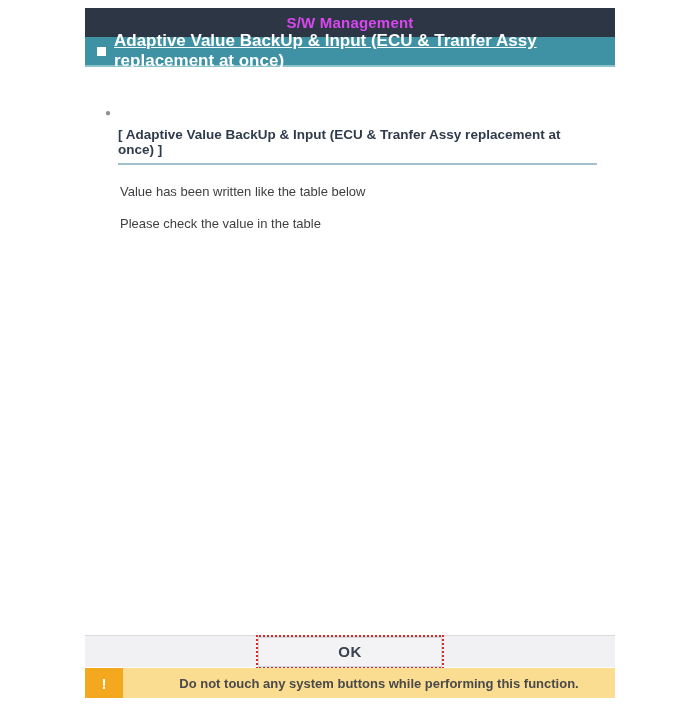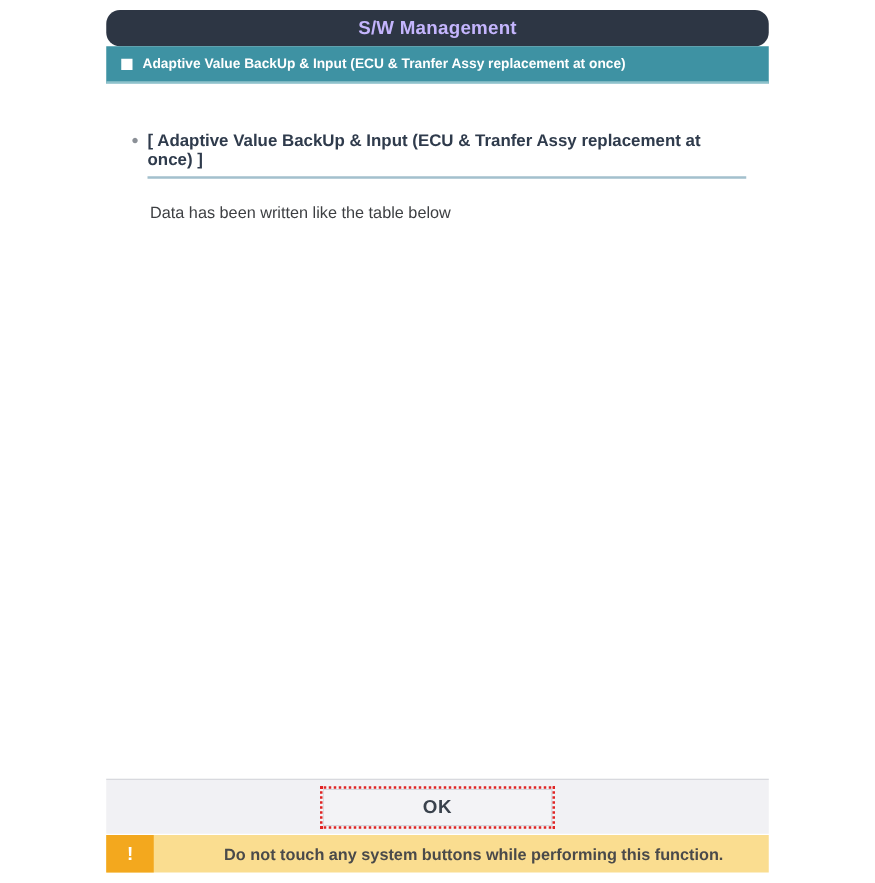--- a/index.html
+++ b/index.html
@@ -13,42 +13,42 @@
   .app {
     position: absolute;
     left: 85px; top: 8px;
     width: 530px; height: 690px;
     display: flex;
     flex-direction: column;
   }
   .titlebar {
     height: 29px;
     background: var(--header-bg, #2d3644);
-    color: #c4b5fd;
+    color: #d946ef;
     font-size: 15px;
     font-weight: bold;
     display: flex;
     align-items: center;
     justify-content: center;
     flex: 0 0 auto;
     letter-spacing: 0.2px;
-    border-radius: 11px;
   }
   .subheader {
     height: 30px;
     background: var(--teal-bg, #3e92a3);
     border-bottom: 2px solid var(--teal-border, #8ec2cc);
     color: #ffffff;
-    font-size: 11px;
+    font-size: 17px;
     font-weight: bold;
     display: flex;
     align-items: center;
     gap: 8px;
     padding-left: 12px;
     flex: 0 0 auto;
+    text-decoration: underline;
   }
   .square-bullet {
     width: 9px; height: 9px;
     background: #ffffff;
     display: inline-block;
     flex: 0 0 auto;
   }
   .content {
     flex: 1 1 auto;
     background: #ffffff;
@@ -69,33 +69,34 @@
     flex: 0 0 auto;
   }
   .section-heading-text {
     display: inline-block;
     color: var(--heading-color, #2f3b4c);
     font-weight: bold;
     font-size: 13.5px;
     line-height: 15px;
     padding-bottom: 6px;
     border-bottom: 2px solid var(--heading-underline, #a3c0cd);
+    margin-top: 22px;
   }
   .paragraphs { margin-left: 15px; }
   .paragraphs p {
     margin-bottom: 19px;
     line-height: 13px;
   }
   .ok-highlight {
     color: var(--accent-orange, #f5751d);
     font-weight: bold;
   }
   .ok-bar {
     flex: 0 0 auto;
-    height: 44px;
+    height: 32px;
     background: var(--bar-bg, #f1f1f4);
     border-top: 1px solid var(--bar-border, #d8d9de);
     display: flex;
     align-items: center;
     justify-content: center;
   }
   .ok-button {
     width: 188px;
     height: 34px;
     background: #f3f3f6;
@@ -152,21 +153,22 @@
   </div>
 
   <div class="content">
 
     <div class="section-heading">
       <span class="round-bullet">●</span>
       <span class="section-heading-text">[ Adaptive Value BackUp &amp; Input (ECU &amp; Tranfer Assy replacement at once) ]</span>
     </div>
 
     <div class="paragraphs">
-      <p>Data has been written like the table below</p>
+      <p>Value has been written like the table below</p>
+      <p>Please check the value in the table</p>
     </div>
 
   </div>
 
   <div class="ok-bar">
     <button class="ok-button">OK</button>
   </div>
 
   <div class="warning-bar">
     <div class="warning-icon-box">!</div>

